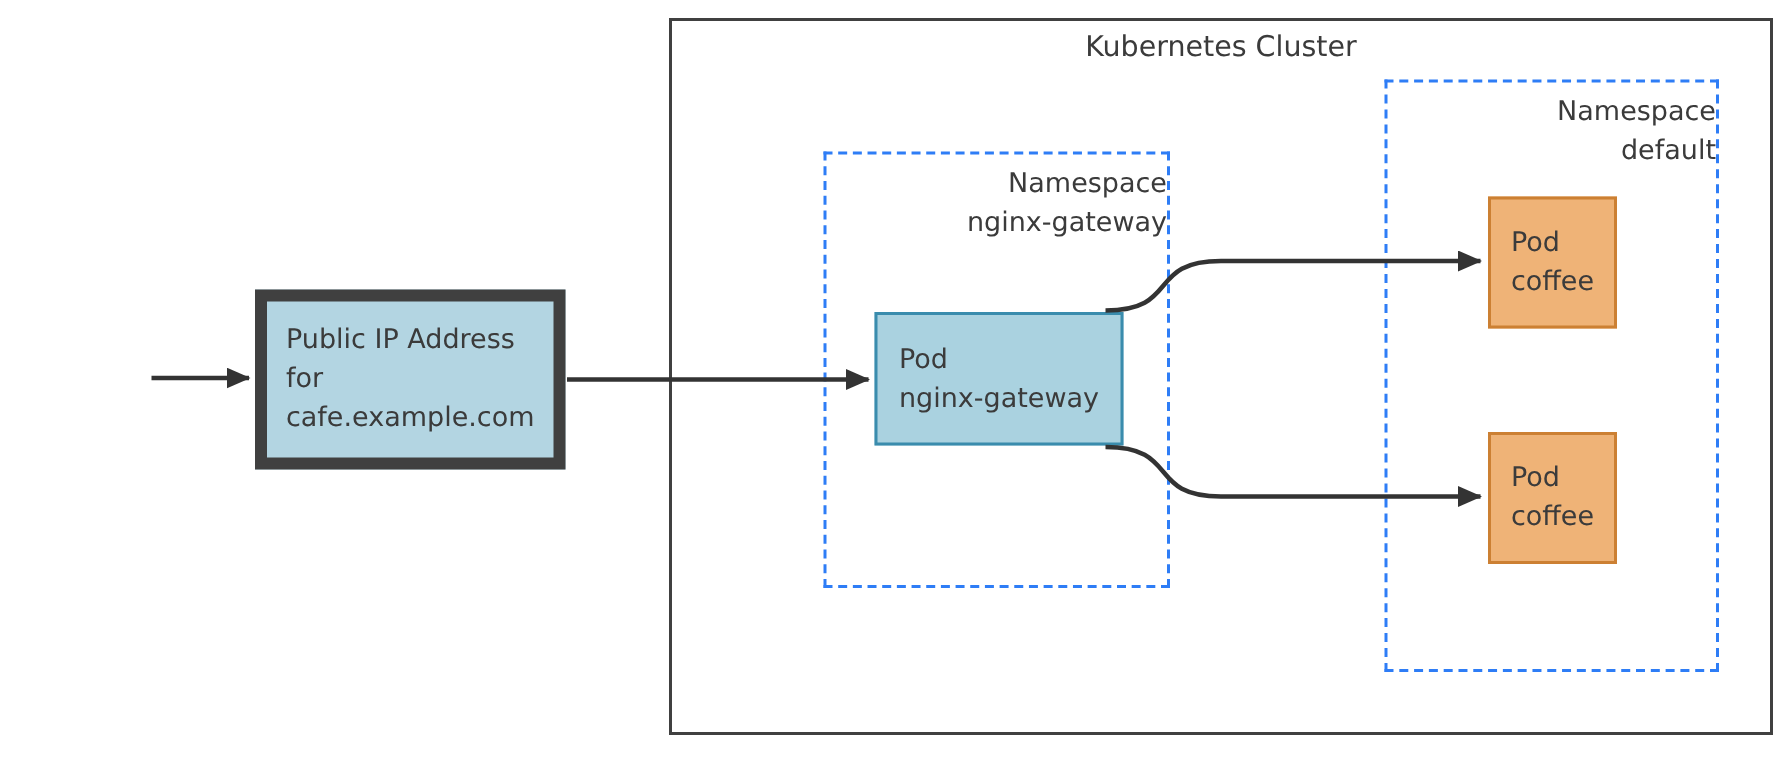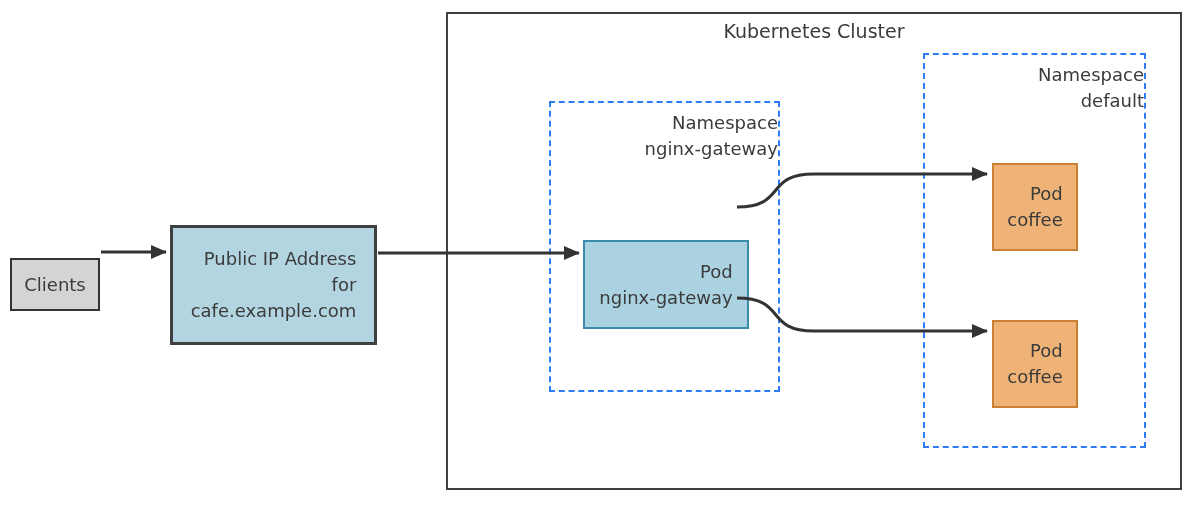--- a/index.html
+++ b/index.html
@@ -15,36 +15,35 @@
     font-family: "DejaVu Sans", "Liberation Sans", sans-serif;
     color: #3b3b3b;
     overflow: hidden;
   }
   .node {
     position: absolute;
     box-sizing: border-box;
     display: flex;
     align-items: center;
     justify-content: center;
-    text-align: right;
+    text-align: left;
     white-space: pre-line;
     line-height: 25px;
     font-size: 17px;
-    margin-top: 32px;
   }
   .clients-box {
     left: 10px; top: 226px; width: 90px; height: 53px;
     background: #d4d4d4;
     border: 2px solid #333333;
     font-size: 18px;
   }
   .public-ip-box {
     left: 170px; top: 193px; width: 207px; height: 120px;
     background: #b3d5e2;
-    border: 3px solid #404040;
+    border: 8px solid #404040;
     font-size: 18px;
     line-height: 26px;
   }
   .cluster-box {
     position: absolute;
     box-sizing: border-box;
     left: 446px; top: 12px; width: 736px; height: 478px;
     background: transparent;
     border: 2px solid #404040;
   }
@@ -115,21 +114,20 @@
   <div class="namespace-box ns-gateway">
     <div class="namespace-title">Namespace
 nginx-gateway</div>
   </div>
 
   <div class="namespace-box ns-default">
     <div class="namespace-title">Namespace
 default</div>
   </div>
 
-  <div class="node clients-box">Clients</div>
 
   <div class="node public-ip-box">Public IP Address
 for
 cafe.example.com</div>
 
   <div class="node pod-gateway-box">Pod
 nginx-gateway</div>
 
   <div class="node pod-coffee-box pod-coffee-1">Pod
 coffee</div>

